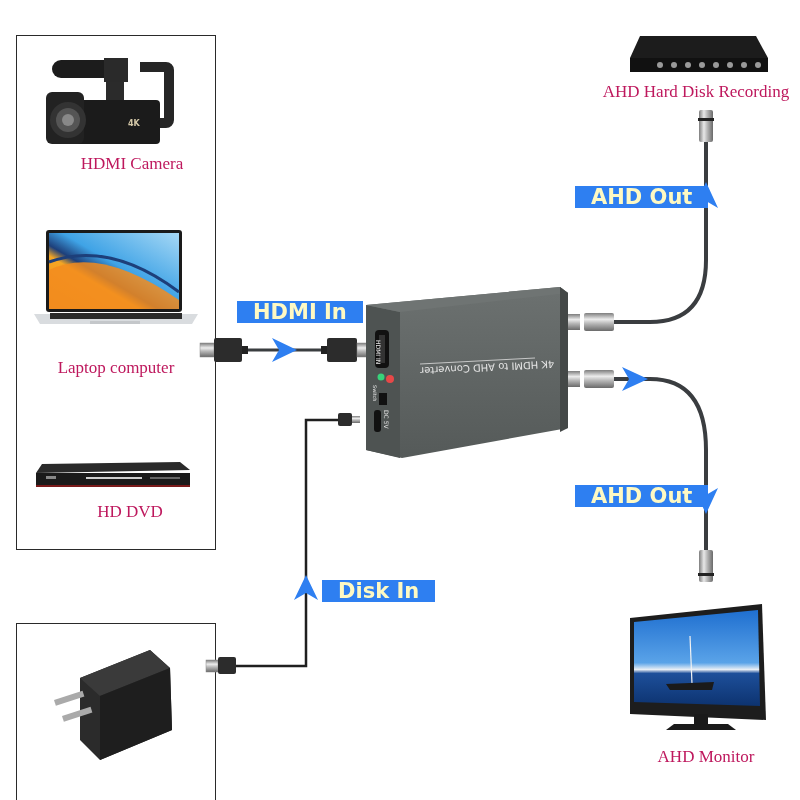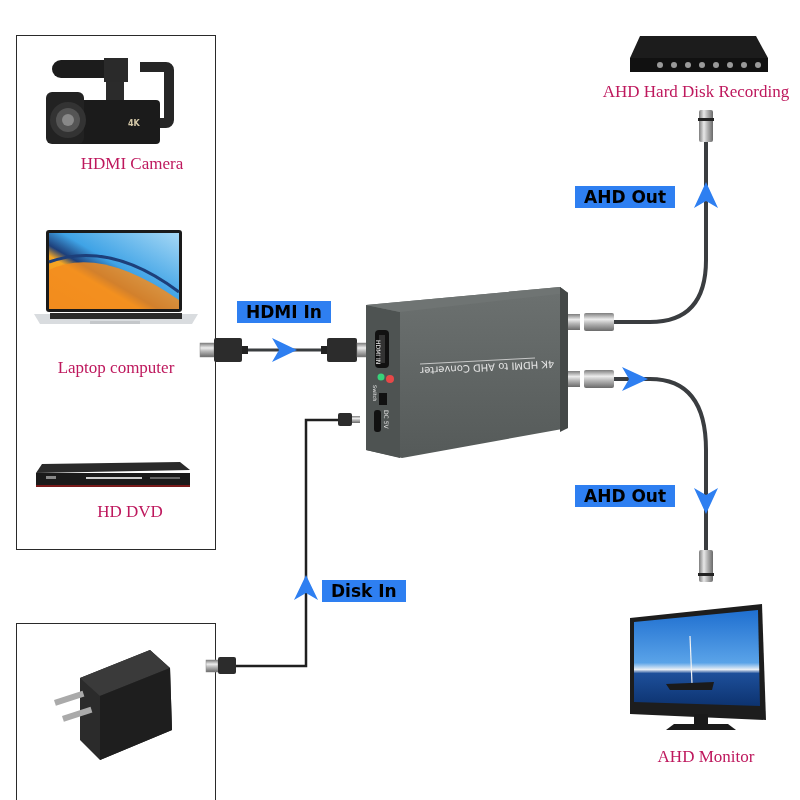--- a/index.html
+++ b/index.html
@@ -1,20 +1,20 @@
 <!DOCTYPE html>
 <html><head>
 <meta charset="utf-8">
 <style>
   html, body { margin:0; padding:0; background:#ffffff; }
   body { width:800px; height:800px; position:relative; overflow:hidden; font-family:"Liberation Sans", sans-serif; }
   .abs { position:absolute; }
   .frame { position:absolute; border:1.5px solid #2a2a2a; box-sizing:border-box; background:#fff; }
   .dev-label { position:absolute; font-family:Liberation Serif, serif; font-size:17px; color:#be185d; white-space:nowrap; text-align:center; }
-  .tag { position:absolute; background:#2e7ff1; color:#000000; font-family:"DejaVu Sans", sans-serif; font-weight:bold; font-size:17px; line-height:22px; padding:0 9px; white-space:nowrap; }
+  .tag { position:absolute; background:#2e7ff1; color:#fef9c3; font-family:"DejaVu Sans", sans-serif; font-weight:bold; font-size:21px; line-height:22px; padding:0 16px; white-space:nowrap; }
   svg.layer { position:absolute; left:0; top:0; }
 </style>
 </head>
 <body>
 
 <div class="frame" style="left:16px; top:35px; width:200px; height:515px;"></div>
 <div class="frame" style="left:16px; top:623px; width:200px; height:177px; border-bottom:none;"></div>
 
 <svg class="layer" width="800" height="800" viewBox="0 0 800 800">
   <defs>

